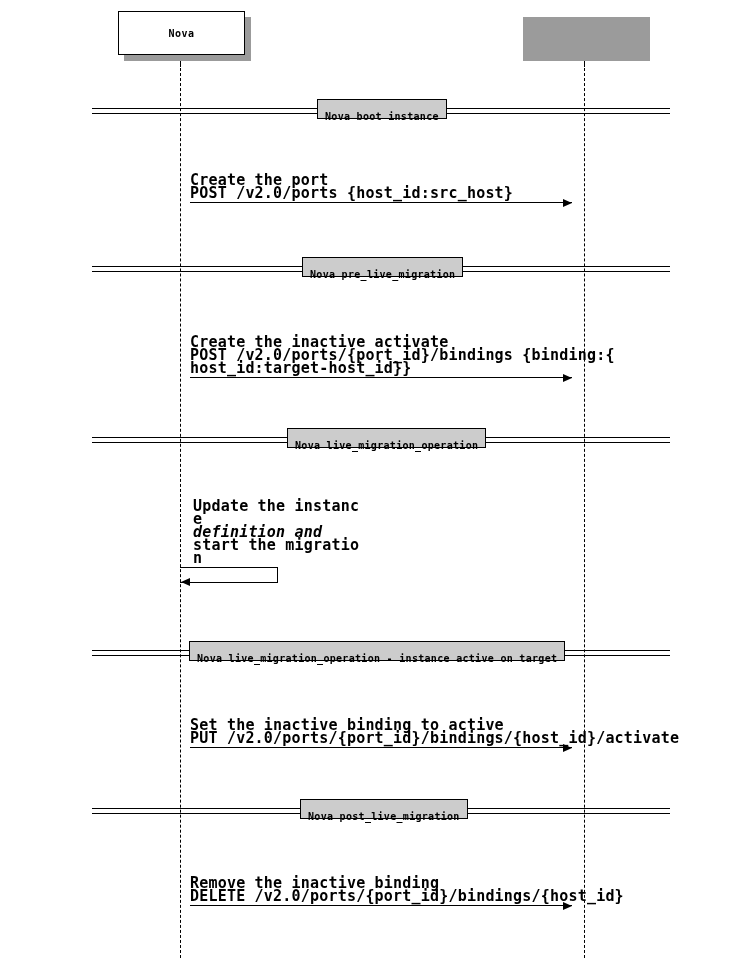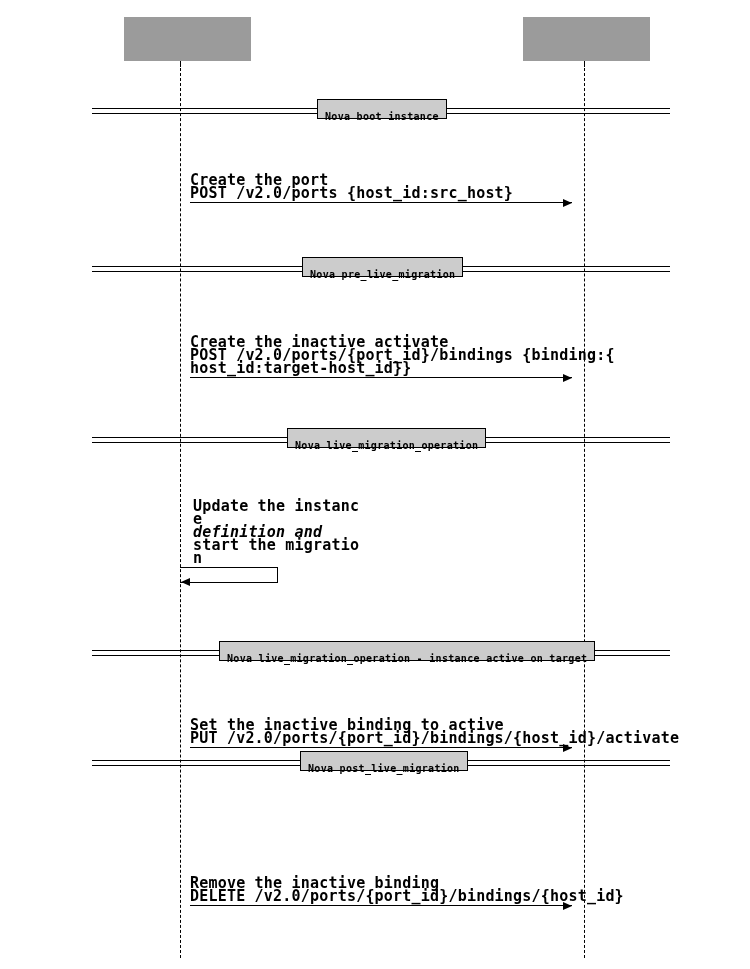--- a/index.html
+++ b/index.html
@@ -141,20 +141,23 @@
     border-bottom: 1.5px solid #000000;
     z-index: 3;
   }
 </style>
 </head>
 <body>
 
 <div id="diagram-root">
 
   <div class="participant-shadow" style="left:124px; top:17px; width:127px; height:44px;"></div>
+  <div class="participant" style="left:118px; top:11px; width:127px; height:44px;">
+    <span>Nova</span>
+  </div>
 
   <div class="participant-shadow" style="left:523px; top:17px; width:127px; height:44px;"></div>
 
   <div class="lifeline-stub" style="left:180px; top:55px; height:12px;"></div>
   <div class="lifeline" style="left:180px; top:63px; height:895px;"></div>
 
   <div class="lifeline-stub" style="left:584px; top:55px; height:12px;"></div>
   <div class="lifeline" style="left:584px; top:63px; height:895px;"></div>
 
   <div class="divider" style="top:108px;">
@@ -196,31 +199,31 @@
     <div class="msg-text" style="bottom:25px;font-style:italic;">definition and</div>
     <div class="msg-text" style="bottom:12px;">start the migratio</div>
     <div class="msg-text" style="bottom:-1px;">n</div>
   </div>
   <div class="self-loop" style="left:180px; top:567px; width:98px; height:16px;"></div>
   <div class="arrowhead-left" style="left:181px; top:578px;"></div>
 
   <div class="divider" style="top:650px;">
     <div class="rule top"></div>
     <div class="rule bottom"></div>
-    <div class="divider-label" style="left:127px;text-align:right;">Nova live_migration_operation - instance active on target</div>
+    <div class="divider-label" style="left:97px;text-align:right;">Nova live_migration_operation - instance active on target</div>
   </div>
 
   <div class="message" style="left:190px; top:713px; width:382px; height:35px;">
     <div class="msg-text" style="bottom:16px;">Set the inactive binding to active</div>
     <div class="msg-text" style="bottom:3px;">PUT /v2.0/ports/{port_id}/bindings/{host_id}/activate</div>
     <div class="msg-line" style="width:382px;"></div>
     <div class="arrowhead-right" style="left:373px;"></div>
   </div>
 
-  <div class="divider" style="top:760px;">
+  <div class="divider" style="top:808px;">
     <div class="rule top"></div>
     <div class="rule bottom"></div>
     <div class="divider-label" style="left:208px;">Nova post_live_migration</div>
   </div>
 
   <div class="message" style="left:190px; top:871px; width:382px; height:35px;">
     <div class="msg-text" style="bottom:16px;">Remove the inactive binding</div>
     <div class="msg-text" style="bottom:3px;">DELETE /v2.0/ports/{port_id}/bindings/{host_id}</div>
     <div class="msg-line" style="width:382px;"></div>
     <div class="arrowhead-right" style="left:373px;"></div>

